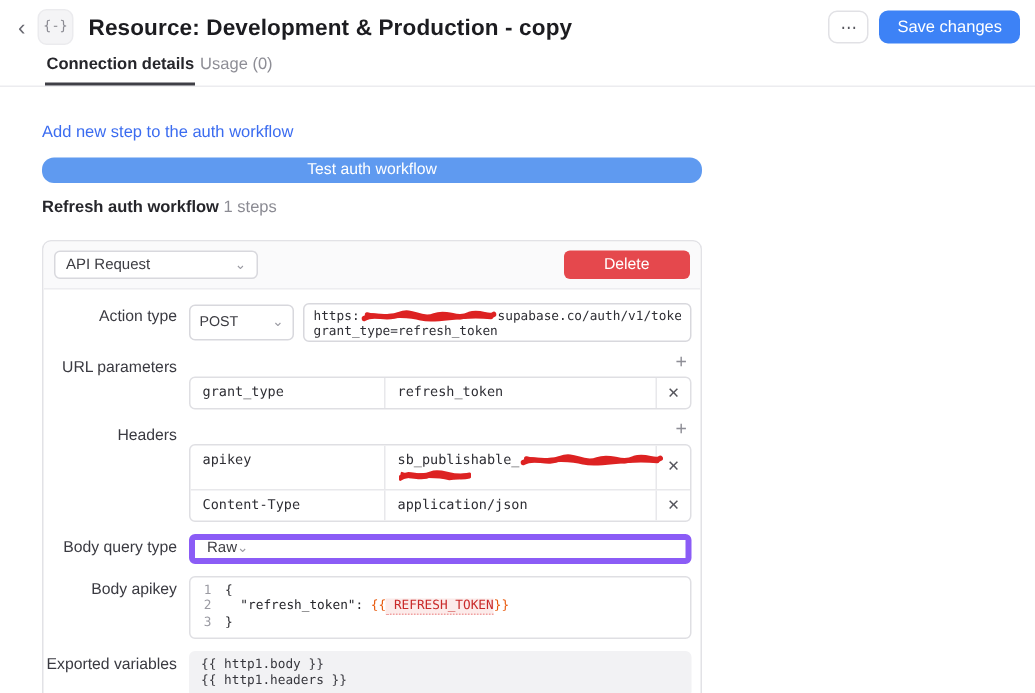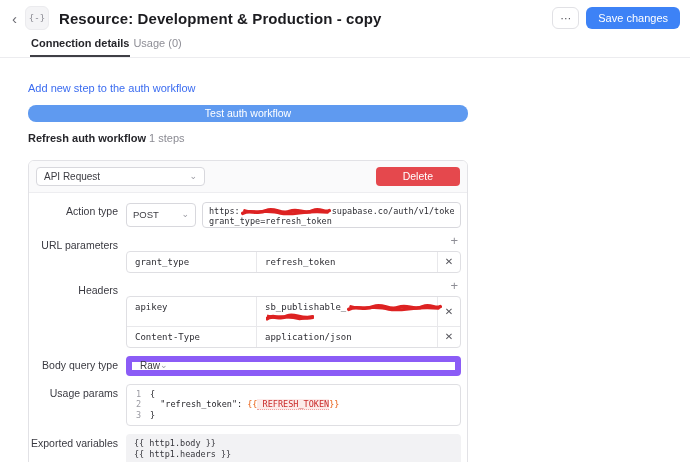--- a/index.html
+++ b/index.html
@@ -31,21 +31,21 @@
   .test-btn { width:100%; height:17px; border:none; border-radius:8px; background:var(--test-button-blue,#5f9af0);
     color:#fff; font-size:10.5px; font-family:inherit; cursor:pointer; margin-bottom:10px; }
   .wf-title { font-size:11px; margin-bottom:16px; }
   .wf-title b { color:#26262b; }
   .wf-title span { color:#8b8b93; font-weight:normal; }
 
   
   .card { border:1px solid #e2e2e6; border-radius:6px; overflow:hidden; background:#fff; }
   .card-head { background:#fafafb; border-bottom:1px solid #ededf0; padding:6px 7px;
     display:flex; align-items:center; justify-content:space-between; }
-  .type-select { width:169px; height:19px; background:#fff; border:1px solid #d8d8dd; border-radius:4px;
+  .type-select { width:136px; height:19px; background:#fff; border:1px solid #d8d8dd; border-radius:4px;
     font-size:10px; color:#3c3c42; padding:0 7px; display:flex; align-items:center;
     justify-content:space-between; cursor:pointer; }
   .chev { color:#9a9aa2; font-size:9px; line-height:1; }
   .delete-btn { height:19px; padding:0 27px; border:none; border-radius:4px; background:var(--delete-red,#e5484d);
     color:#fff; font-size:10.5px; font-family:inherit; cursor:pointer; }
 
   .card-body { padding:9px 6px 8px 0; }
   .frow { display:flex; margin-bottom:8px; }
   .flabel { flex:none; width:97px; text-align:right; padding-right:8px; font-size:10.5px;
     color:#3a3a41; line-height:13px; padding-top:3px; }
@@ -64,21 +64,21 @@
   .kvgroup { margin-top:15px; border:1px solid #dfdfe3; border-radius:4px; overflow:hidden; background:#fff; }
   .kvrow { display:flex; align-items:stretch; }
   .kvrow + .kvrow { border-top:1px solid #e8e8eb; }
   .kvkey { flex:none; width:130px; border-right:1px solid #e8e8eb; padding:5px 8px;
     font-size:9px; color:#2e2e34; cursor:text; }
   .kvval { flex:1; min-width:0; border-right:1px solid #e8e8eb; padding:5px 8px;
     font-size:9px; color:#2e2e34; cursor:text; white-space:nowrap; }
   .kvx { flex:none; width:22px; display:flex; align-items:center; justify-content:center;
     color:#55555c; font-size:10px; cursor:pointer; }
 
-  .wide-select { height:20px; border:6px solid #8b5cf6; border-radius:4px; background:#fff;
+  .wide-select { height:20px; border:4px solid #8b5cf6; border-radius:4px; background:#fff;
     font-size:10px; color:#3c3c42; padding:0 8px; display:flex; align-items:center;
     cursor:pointer; }
 
   .editor { border:1px solid #dfdfe3; border-radius:4px; display:flex; padding:4px 0 5px; cursor:text; }
   .gutter { flex:none; width:18px; text-align:right; padding-right:4px; color:#9a9aa2;
     font-size:8.5px; line-height:10.5px; }
   .codecol { padding-left:5px; font-size:8.5px; line-height:10.5px; color:#26262b; }
   .code-line { white-space:pre; }
   .tpl-brace { color:#e8590c; }
   .tpl-token { color:#c92a2a; background:#fcebea; border-bottom:1px dotted #f0a0a0; }
@@ -198,21 +198,21 @@
         <div class="flabel">Body query type</div>
         <div class="fctrl">
           <div class="wide-select">
             <span>Raw</span>
             <span class="chev">⌄</span>
           </div>
         </div>
       </div>
 
       <div class="frow">
-        <div class="flabel">Usage params</div>
+        <div class="flabel">Body apikey</div>
         <div class="fctrl">
           <div class="editor mono">
             <div class="gutter">
               <div>1</div>
               <div>2</div>
               <div>3</div>
             </div>
             <div class="codecol">
               <div class="code-line">{</div>
               <div class="code-line"><span>  "refresh_token": </span><span class="tpl-brace">{{</span><span class="tpl-token"> REFRESH_TOKEN</span><span class="tpl-brace">}}</span></div>

